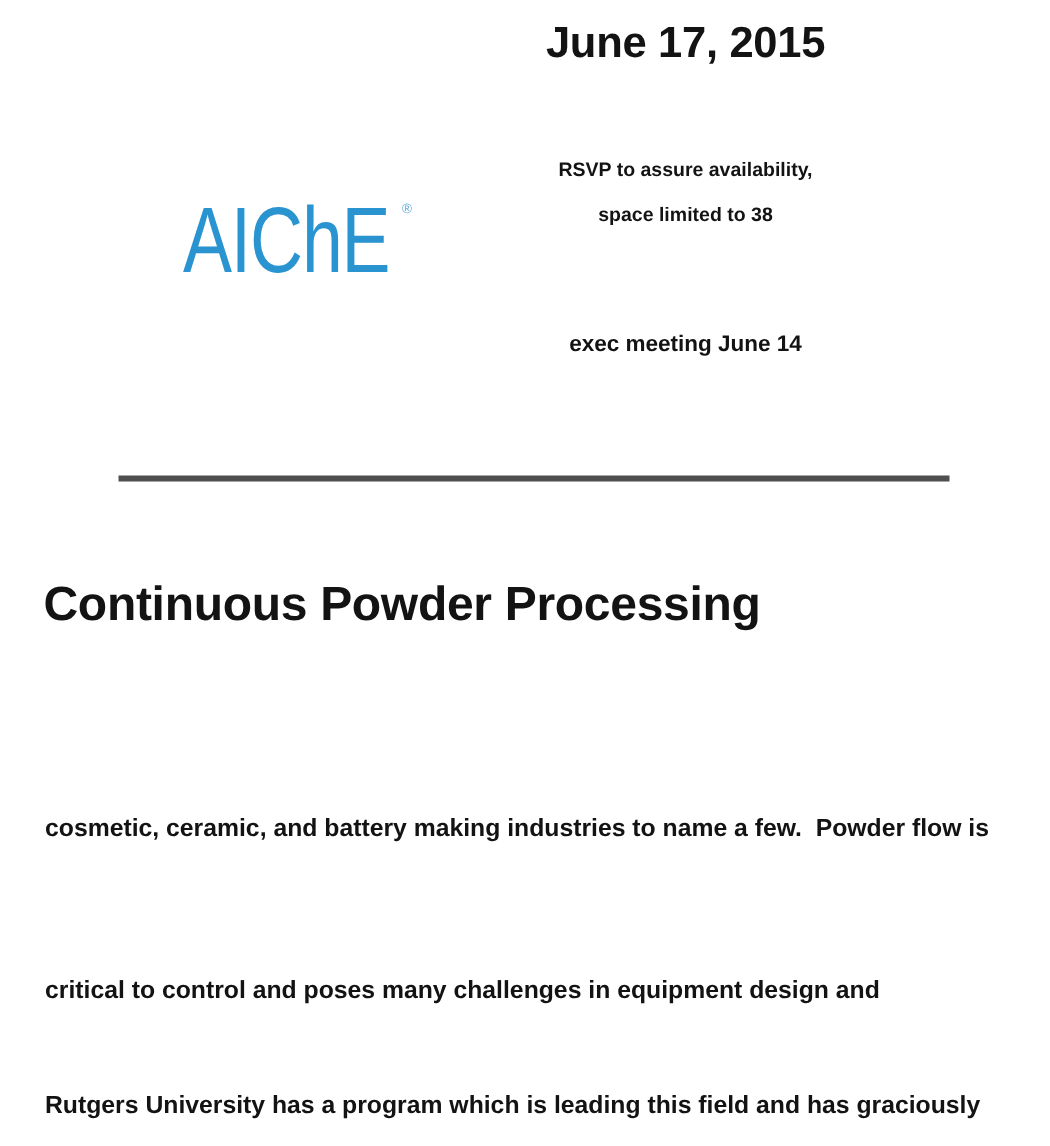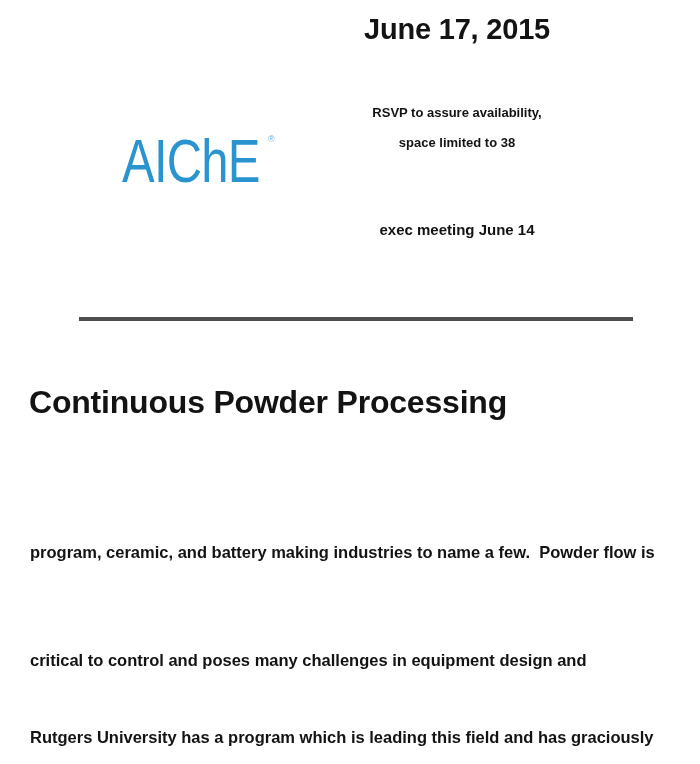--- a/index.html
+++ b/index.html
@@ -113,21 +113,21 @@
   <div class="logo">
     <span class="logo-text">AIChE</span>
     <span class="logo-reg">®</span>
   </div>
 
   <div class="divider"></div>
 
   <h1 class="main-heading">Continuous Powder Processing</h1>
 
   <div class="para para-1">
-    <div>program, ceramic, and battery making industries to name a few.  Powder flow is</div>
+    <div>cosmetic, ceramic, and battery making industries to name a few.  Powder flow is</div>
     <div>critical to control and poses many challenges in equipment design and</div>
     
   </div>
 
   <div class="para para-2">
     <div>Rutgers University has a program which is leading this field and has graciously</div>
     
     
   </div>
 

